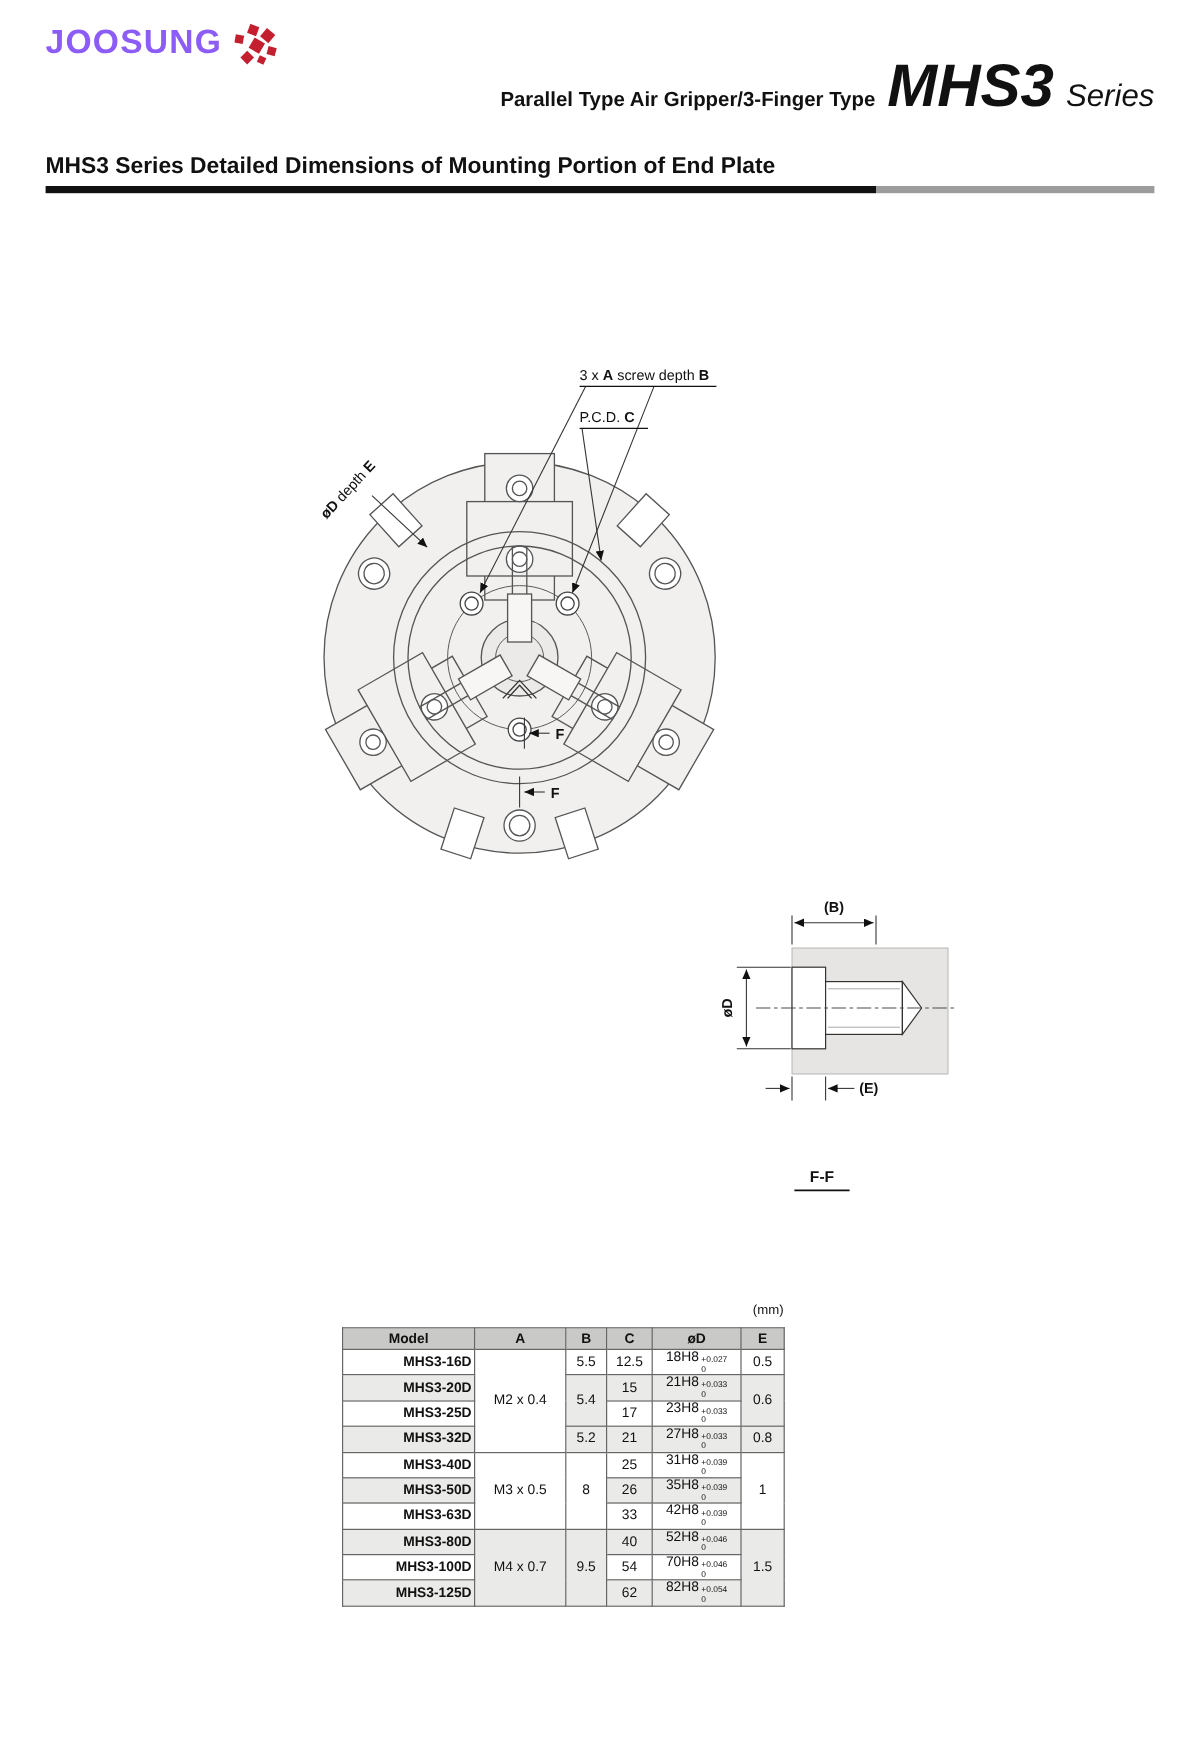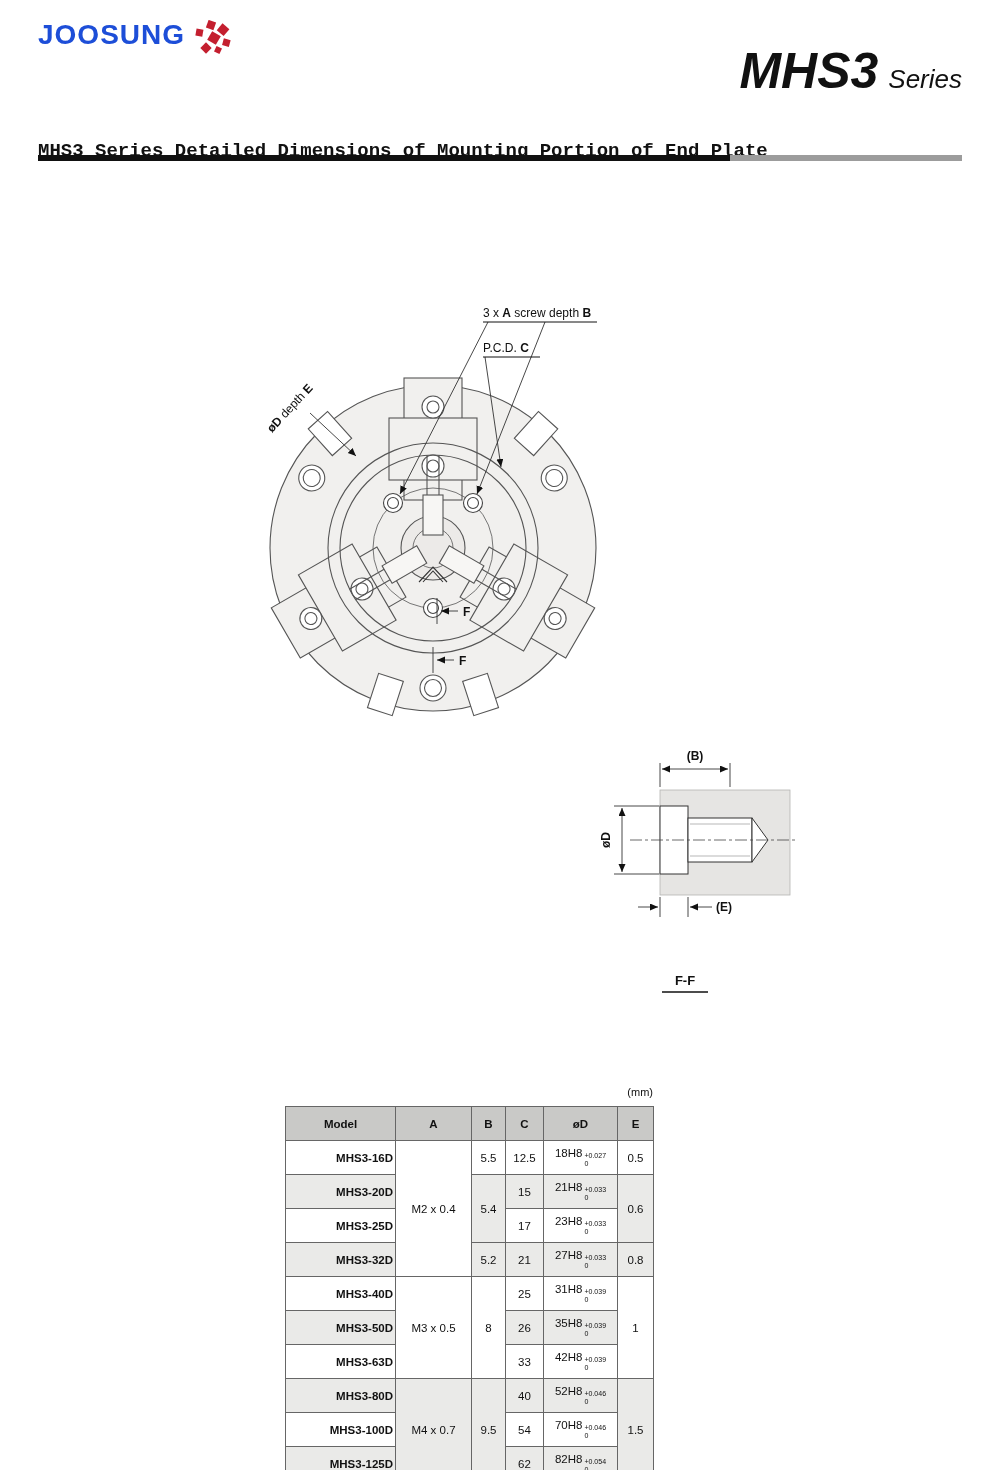--- a/index.html
+++ b/index.html
@@ -5,41 +5,41 @@
   * { margin:0; padding:0; box-sizing:border-box; }
   html,body { background:#fff; }
   body {
     width:1000px; height:1470px; position:relative; overflow:hidden;
     font-family:"Liberation Sans", sans-serif; color:#111;
   }
   .abs { position:absolute; }
 
   
   .logo { left:38px; top:20px; display:flex; align-items:flex-start; gap:5px; }
-  .logo-text { font-size:28px; font-weight:bold; color:#1d4ed8; letter-spacing:1px; line-height:1.1; }
+  .logo-text { font-size:28px; font-weight:bold; color:#8b5cf6; letter-spacing:1px; line-height:1.1; }
   .title-block { top:42px; right:38px; display:flex; align-items:baseline; gap:10px; white-space:nowrap; }
   .doc-type { font-size:17px; font-weight:bold; }
   .series-name { font-size:50px; font-weight:bold; font-style:italic; }
   .series-word { font-size:26px; font-weight:normal; font-style:italic; }
 
   
-  .section-title { left:38px; top:140px; font-size:19px; font-weight:bold;font-family:Liberation Mono, monospace; }
+  .section-title { left:38px; top:128px; font-size:19px; font-weight:bold; }
   .bar-black { left:38px; top:155px; width:692px; height:6px; background:#111; }
   .bar-gray  { left:730px; top:155px; width:232px; height:6px; background:#9c9c9c; }
 
   
   svg text { font-family:"Liberation Sans", sans-serif; font-size:12px; fill:#111; }
   svg .b { font-weight:bold; }
   svg .big { font-size:13px; }
 
   
   .tbl { left:285px; top:1086px; width:368px; }
   .unit { text-align:right; font-size:11px; margin-bottom:8px; }
   table { border-collapse:collapse; width:100%; font-size:11.5px; table-layout:fixed; }
-  th,td { border:1px solid #666; text-align:center; height:34px; padding:0 2px; }
+  th,td { border:1px solid #666; text-align:center; height:18px; padding:0 2px; }
   thead th { background:#c9c9c7; font-weight:bold; }
   tbody tr:nth-child(even) { background:#eaeae8; }
   td.model { text-align:right; padding-left:18px; font-weight:bold; }
   .dcell { white-space:nowrap; }
   .tol { display:inline-flex; flex-direction:column; font-size:7px; line-height:1.1;
          text-align:left; vertical-align:-1px; margin-left:2px; }
 </style>
 </head>
 <body>
 
@@ -52,20 +52,21 @@
       <rect x="6" y="9" width="7" height="7" transform="rotate(10 9 12)"></rect>
       <rect x="19" y="13" width="10" height="10" transform="rotate(30 24 18)"></rect>
       <rect x="33" y="19" width="7" height="7" transform="rotate(15 36 22)"></rect>
       <rect x="12" y="24" width="8" height="8" transform="rotate(45 16 28)"></rect>
       <rect x="25" y="27" width="6" height="6" transform="rotate(25 28 30)"></rect>
     </g>
   </svg>
 </div>
 
 <div class="abs title-block">
+  <span class="doc-type">Parallel Type Air Gripper/3-Finger Type</span>
   <span class="series-name">MHS3</span>
   <span class="series-word">Series</span>
 </div>
 
 <div class="abs section-title">MHS3 Series Detailed Dimensions of Mounting Portion of End Plate</div>
 <div class="abs bar-black"></div>
 <div class="abs bar-gray"></div>
 
 <svg class="abs" style="left:230px; top:295px;" width="400" height="440" viewBox="0 0 400 440">
   <defs>

